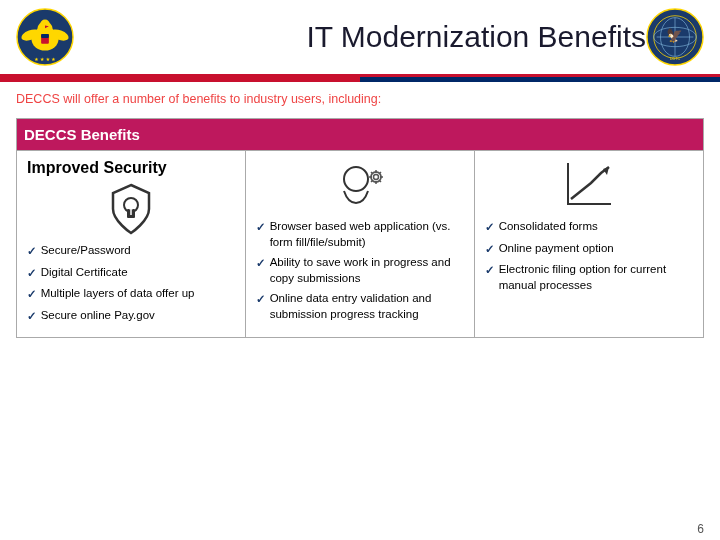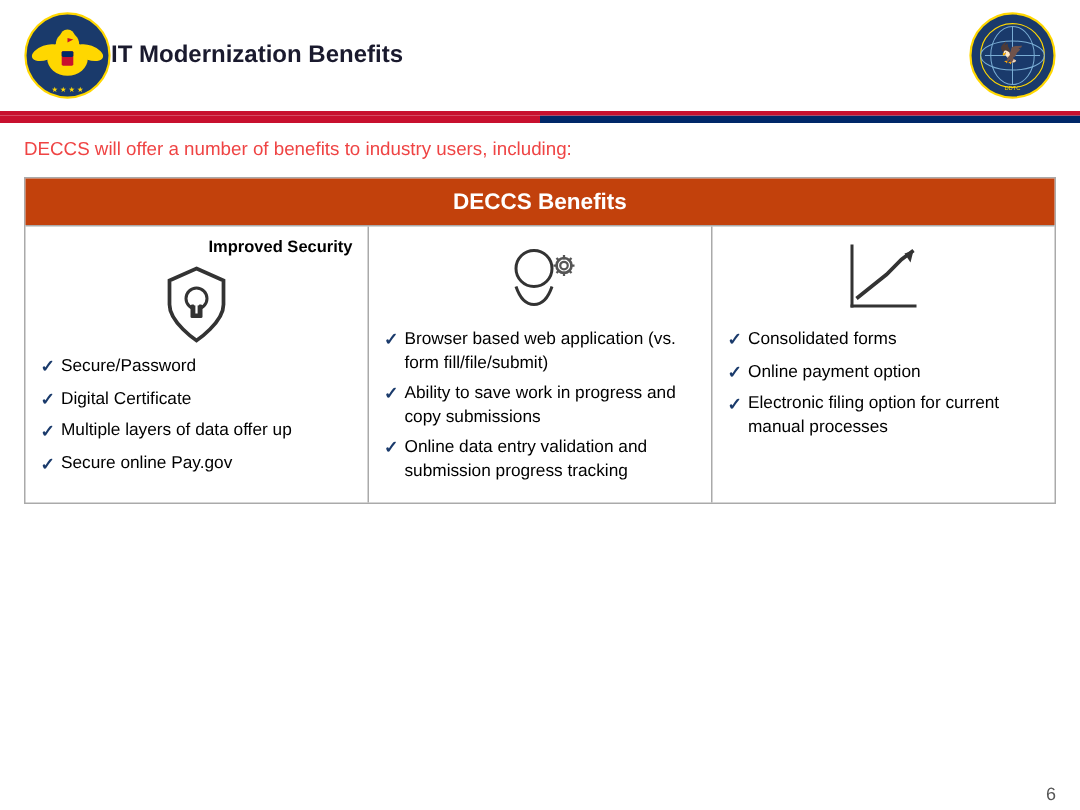--- a/index.html
+++ b/index.html
@@ -15,23 +15,23 @@
     
     .header {
       display: flex;
       align-items: center;
       padding: 8px 16px;
       border-bottom: 3px solid #c8102e;
       position: relative;
     }
     .header-title {
       flex: 1;
-      text-align: left;
-      font-size: 16px;
-      font-weight: bold;
+      text-align: right;
+      font-size: 30px;
+      font-weight: normal;
       color: #1a1a2e;
     }
 
     
     .stripe-bar {
       height: 5px;
       background: linear-gradient(to right, #c8102e 50%, #002868 50%);
     }
 
     
@@ -40,44 +40,43 @@
       font-size: 12.5px;
       color: #ef4444;
     }
 
     
     .benefits-container {
       margin: 6px 16px;
       border: 1px solid #aaa;
     }
     .benefits-header {
-      background: #c2410c;
+      background: #be185d;
       color: #fff;
-      text-align: center;
       font-size: 15px;
       font-weight: bold;
       padding: 7px;
     }
     .benefits-columns {
       display: flex;
       border-top: 1px solid #aaa;
     }
     .benefits-col {
       flex: 1;
       padding: 8px 10px;
       border-right: 1px solid #aaa;
     }
     .benefits-col:last-child {
       border-right: none;
     }
     .col-title {
       font-weight: bold;
-      font-size: 11px;
+      font-size: 16px;
       margin-bottom: 6px;
-      text-align: right;
+      text-align: left;
     }
     .col-icon {
       text-align: center;
       font-size: 36px;
       margin-bottom: 8px;
       min-height: 50px;
       display: flex;
       align-items: center;
       justify-content: center;
     }

